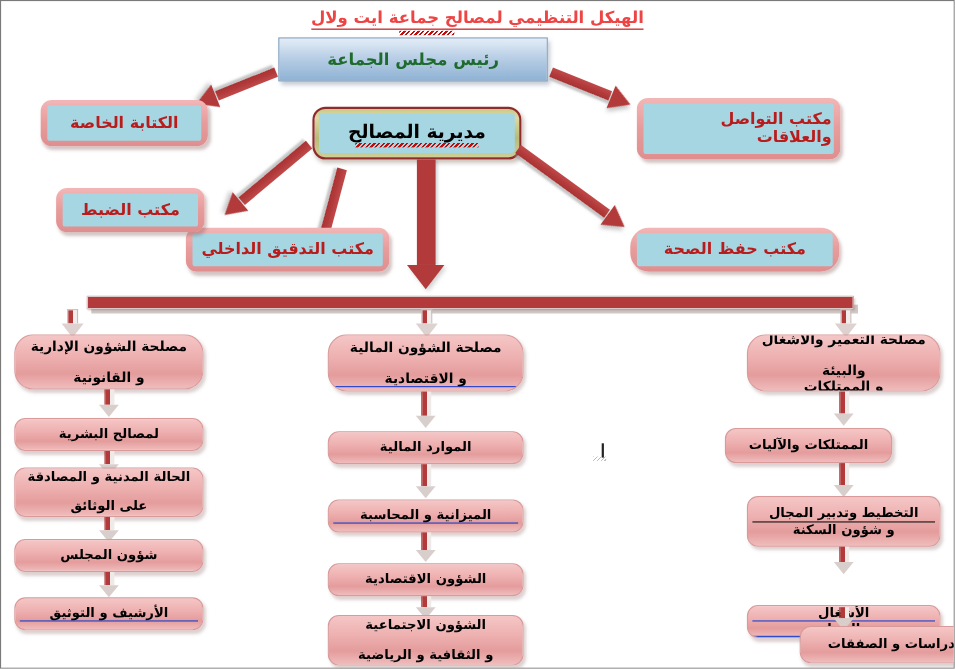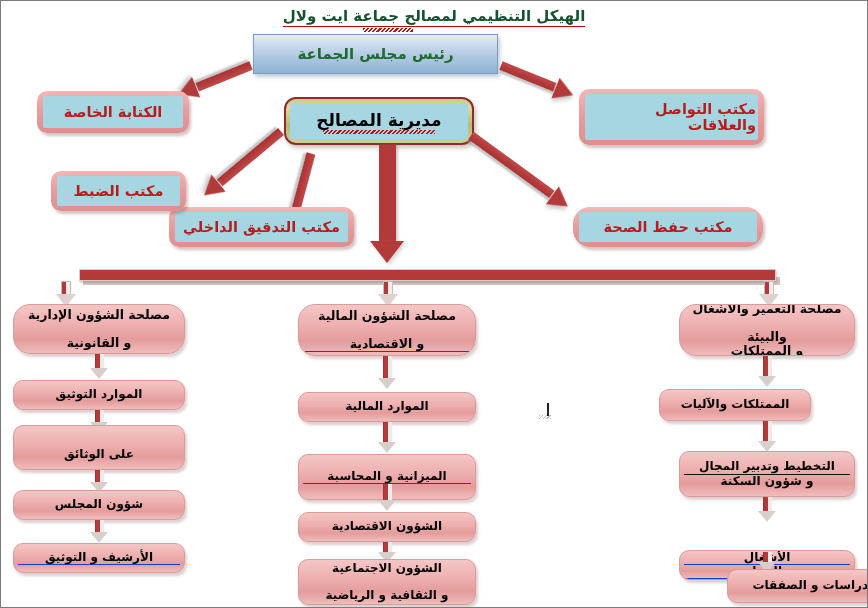--- a/index.html
+++ b/index.html
@@ -14,21 +14,21 @@
     border:1px solid #7a7a7a;
     box-sizing:border-box;
     background:#ffffff;
     overflow:hidden;
   }
 
   
   .doc-title{
     position:absolute;left:0;right:0;top:6px;
     text-align:center;
-    color:#14532d;
+    color:#ef4444;
     font-weight:bold;
     font-size:15px;
     letter-spacing:0;
     white-space:nowrap;
   }
   .doc-title .u{
     border-bottom:1.5px solid #c00000;
     padding-bottom:1px;
   }
   .squig-red{
@@ -286,30 +286,30 @@
       <span>مصلحة الشؤون الإدارية</span><br>
       <span>و القانونية</span>
     </span>
   </div>
   <div class="varrow" style="left:88px;top:353px;width:20px;height:26px;">
     <div class="shaft" style="height:14px;"></div>
       <div class="head"></div>
   </div>
 
   <div class="node serv" style="left:12px;top:379px;width:172px;height:30px;">
-    <span>الموارد التوثيق</span>
+    <span>لمصالح البشرية</span>
   </div>
   <div class="varrow" style="left:88px;top:409px;width:20px;height:24px;">
     <div class="shaft" style="height:12px;"></div>
       <div class="head"></div>
   </div>
 
   <div class="node serv" style="left:12px;top:424px;width:172px;height:45px;">
     <span>
-      <br>
+      <span>الحالة المدنية و المصادقة</span><br>
       <span>على الوثائق</span>
     </span>
   </div>
   <div class="varrow" style="left:88px;top:469px;width:20px;height:24px;">
     <div class="shaft" style="height:12px;"></div>
       <div class="head"></div>
   </div>
 
   <div class="node serv" style="left:12px;top:489px;width:172px;height:30px;">
     <span>شؤون المجلس</span>
@@ -335,21 +335,21 @@
   </div>
 
   <div class="node serv" style="left:297px;top:391px;width:178px;height:30px;">
     <span>الموارد المالية</span>
   </div>
   <div class="varrow" style="left:376px;top:421px;width:20px;height:32px;">
     <div class="shaft" style="height:20px;"></div>
       <div class="head"></div>
   </div>
 
-  <div class="node serv" style="left:297px;top:453px;width:178px;height:46px;">
+  <div class="node serv" style="left:297px;top:453px;width:178px;height:30px;">
     <span class="u-blue" style="display:inline-block;">الميزانية و المحاسبة</span>
   </div>
   <div class="varrow" style="left:376px;top:483px;width:20px;height:28px;">
     <div class="shaft" style="height:16px;"></div>
       <div class="head"></div>
   </div>
 
   <div class="node serv" style="left:297px;top:511px;width:178px;height:30px;">
     <span>الشؤون الاقتصادية</span>
   </div>

